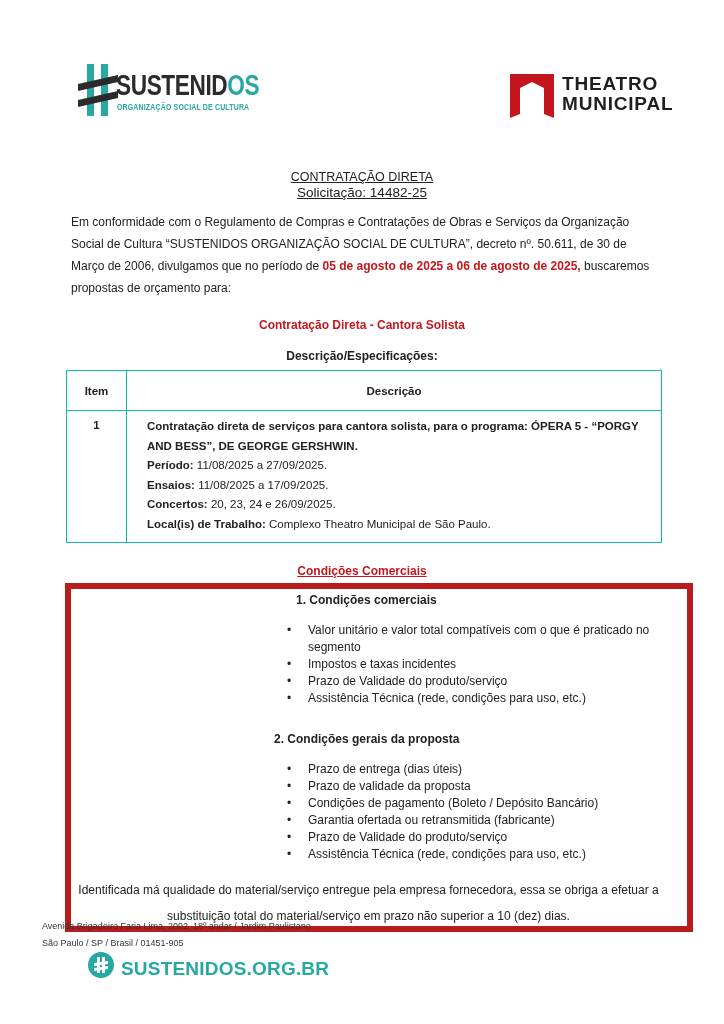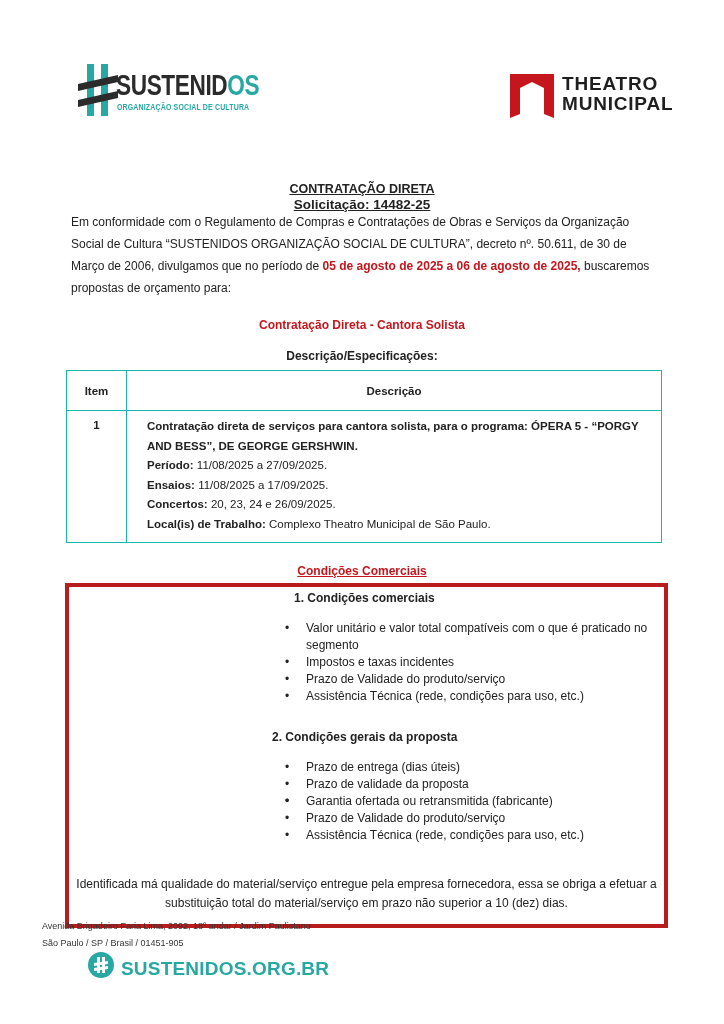--- a/index.html
+++ b/index.html
@@ -11,46 +11,46 @@
   .sust-hash { left:0; top:2px; width:40px; height:52px; }
   .sust-word { left:38px; top:8px; font-size:29px; font-weight:bold; letter-spacing:-0.5px; color:#2b2b2b; line-height:30px; transform:scaleX(0.78); transform-origin:left top; white-space:nowrap; }
   .sust-word .teal { color:#27a8a3; }
   .sust-sub { left:39px; top:40px; font-size:8.5px; font-weight:bold; color:#27a8a3; white-space:nowrap; transform:scaleX(0.82); transform-origin:left top; letter-spacing:0.2px; }
 
   .tm-logo { left:510px; top:72px; width:170px; height:50px; }
   .tm-arch { left:0; top:2px; width:44px; height:44px; }
   .tm-text { left:52px; top:2px; font-size:19px; font-weight:bold; line-height:20px; color:#1f1f1f; letter-spacing:0.8px; white-space:nowrap; }
 
   
-  .title { left:0; width:724px; top:182px; text-align:center; font-weight:bold; font-size:12.5px; line-height:15px; }
+  .title { left:0; width:724px; top:170px; text-align:center; font-weight:normal; font-size:12.5px; line-height:15px; }
   .title span { text-decoration:underline; display:block; }
   .title .big { font-size:13.5px; }
 
   .intro { left:71px; top:211px; width:590px; font-size:12px; line-height:22px; }
   .red { color:#c4161c; font-weight:bold; }
 
   .sec-title { left:0; width:724px; top:318px; text-align:center; color:#c4161c; font-weight:bold; font-size:12px; }
   .sec-sub { left:0; width:724px; top:349px; text-align:center; font-weight:bold; font-size:12px; }
 
   table.items { position:absolute; left:66px; top:370px; width:596px; border-collapse:collapse; font-size:11.5px; }
   table.items th, table.items td { border:1px solid #14b8a6; }
   table.items th { height:37px; font-weight:bold; }
   table.items td { vertical-align:top; }
   .col-item { width:57px; text-align:center; font-weight:bold; padding-top:8px; }
   .col-desc { padding:6px 6px 8px 20px; line-height:19.5px; }
   .col-desc b { font-weight:bold; }
 
   .cc-title { left:0; width:724px; top:564px; text-align:center; color:#c4161c; font-weight:bold; font-size:12px; text-decoration:underline; }
 
-  .cc-box { left:65px; top:583px; width:595px; height:337px; border:4px solid #b91c1c; }
+  .cc-box { left:65px; top:583px; width:595px; height:337px; border:6px solid #b91c1c;padding-left:21px; }
   .cc-h { font-weight:bold; font-size:12px; position:absolute; }
   .cc-list { position:absolute; left:232px; margin:0; padding:0; list-style:none; font-size:12px; line-height:17px; width:355px; }
   .cc-list li { position:relative; padding-left:5px; }
   .cc-list li .bullet { position:absolute; left:-16px; top:0; }
-  .cc-note { position:absolute; left:0; width:595px; top:288px; text-align:center; font-size:12px; line-height:19px; }
+  .cc-note { position:absolute; left:0; width:595px; top:288px; text-align:center; font-size:12px; line-height:26px; }
 
   .addr { left:42px; top:918px; font-size:9px; line-height:17px; color:#333; }
   .foot-logo { left:88px; top:952px; }
   .foot-circle { left:0; top:0; width:26px; height:26px; border-radius:50%; background:#27a8a3; }
   .foot-text { left:33px; top:6px; font-size:19px; font-weight:bold; color:#27a8a3; white-space:nowrap; letter-spacing:0.2px; }
 </style>
 </head>
 <body>
 
 <div class="abs sust-logo">
@@ -113,21 +113,21 @@
     <li><span class="bullet">•</span><span>Valor unitário e valor total compatíveis com o que é praticado no segmento</span></li>
     <li><span class="bullet">•</span><span>Impostos e taxas incidentes</span></li>
     <li><span class="bullet">•</span><span>Prazo de Validade do produto/serviço</span></li>
     <li><span class="bullet">•</span><span>Assistência Técnica (rede, condições para uso, etc.)</span></li>
   </ul>
 
   <div class="cc-h" style="left:203px; top:143px;">2. Condições gerais da proposta</div>
   <ul class="cc-list" style="top:172px;">
     <li><span class="bullet">•</span><span>Prazo de entrega (dias úteis)</span></li>
     <li><span class="bullet">•</span><span>Prazo de validade da proposta</span></li>
-    <li><span class="bullet">•</span></li>
+    <li><span class="bullet">•</span><span>Condições de pagamento (Boleto / Depósito Bancário)</span></li>
     <li><span class="bullet">•</span><span>Garantia ofertada ou retransmitida (fabricante)</span></li>
     <li><span class="bullet">•</span><span>Prazo de Validade do produto/serviço</span></li>
     <li><span class="bullet">•</span><span>Assistência Técnica (rede, condições para uso, etc.)</span></li>
   </ul>
 
   <div class="cc-note">Identificada má qualidade do material/serviço entregue pela empresa fornecedora, essa se obriga a efetuar a substituição total do material/serviço em prazo não superior a 10 (dez) dias.</div>
 </div>
 
 <div class="abs addr">
   <div>Avenida Brigadeiro Faria Lima, 2092, 18º andar / Jardim Paulistano</div>

